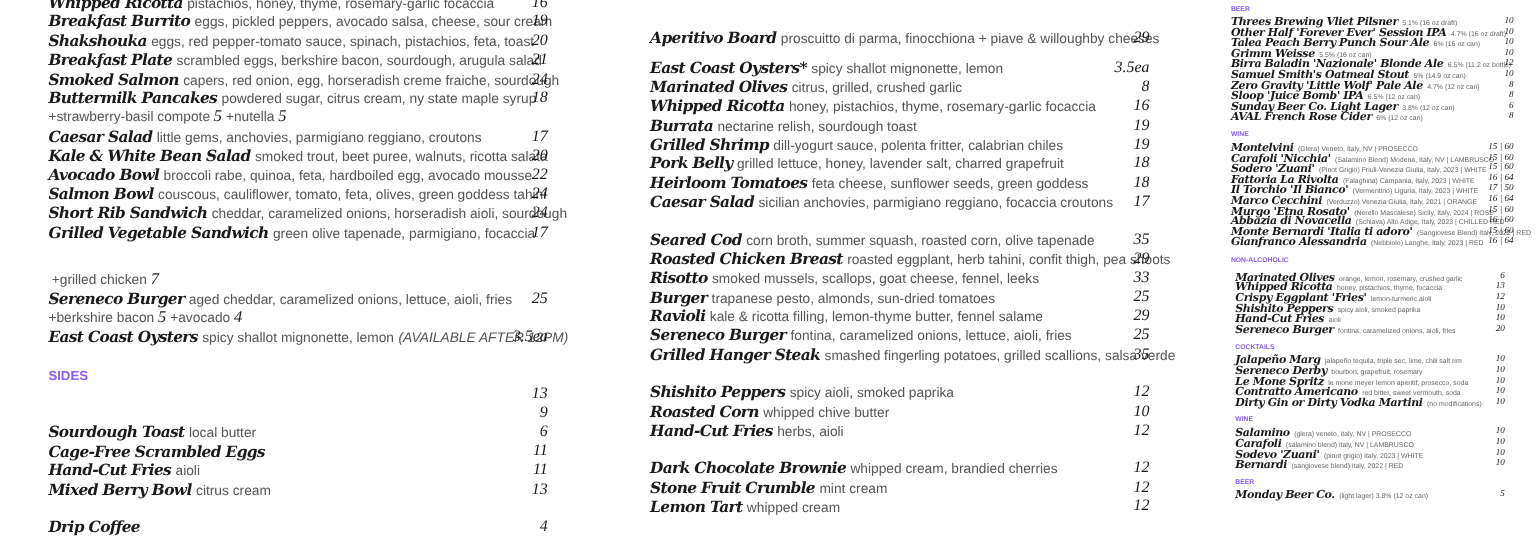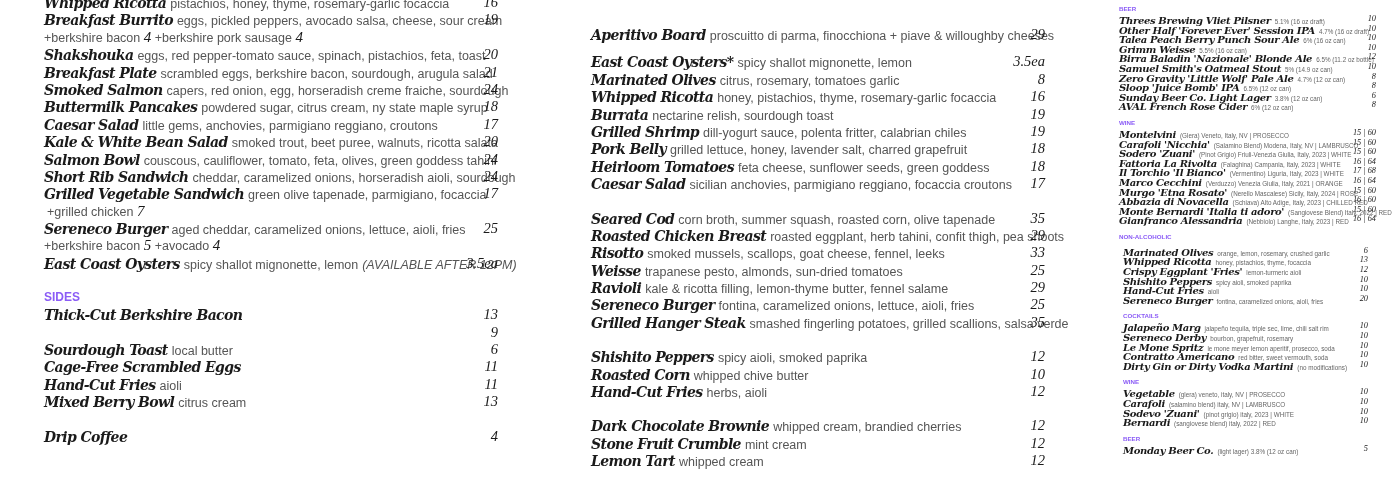--- a/index.html
+++ b/index.html
@@ -33,62 +33,63 @@
   .small .hdr { font-size:6.2px; height:10px; line-height:10px; }
   .small .gapS { height:8px; }
   .small .indent { padding-left:4px; }
 </style>
 </head>
 <body>
 
 <div class="col col1 big" style="top:-6px;">
   <div class="row"><span class="name">Whipped Ricotta</span> <span class="desc">pistachios, honey, thyme, rosemary-garlic focaccia</span><span class="price">16</span></div>
   <div class="row"><span class="name">Breakfast Burrito</span> <span class="desc">eggs, pickled peppers, avocado salsa, cheese, sour cream</span><span class="price">19</span></div>
-  <div class="addon"><span>+berkshire bacon</span> <span class="ap">4</span> <span>+berkshire pork sausage</span> <span class="ap">4</span></div>
   <div class="row"><span class="name">Shakshouka</span> <span class="desc">eggs, red pepper-tomato sauce, spinach, pistachios, feta, toast</span><span class="price">20</span></div>
   <div class="row"><span class="name">Breakfast Plate</span> <span class="desc">scrambled eggs, berkshire bacon, sourdough, arugula salad</span><span class="price">21</span></div>
   <div class="row"><span class="name">Smoked Salmon</span> <span class="desc">capers, red onion, egg, horseradish creme fraiche, sourdough</span><span class="price">24</span></div>
   <div class="row"><span class="name">Buttermilk Pancakes</span> <span class="desc">powdered sugar, citrus cream, ny state maple syrup</span><span class="price">18</span></div>
+  <div class="addon"><span>+strawberry-basil compote</span> <span class="ap">5</span> <span>+nutella</span> <span class="ap">5</span></div>
   <div class="row"><span class="name">Caesar Salad</span> <span class="desc">little gems, anchovies, parmigiano reggiano, croutons</span><span class="price">17</span></div>
   <div class="row"><span class="name">Kale &amp; White Bean Salad</span> <span class="desc">smoked trout, beet puree, walnuts, ricotta salata</span><span class="price">20</span></div>
+  <div class="row"><span class="name">Avocado Bowl</span> <span class="desc">broccoli rabe, quinoa, feta, hardboiled egg, avocado mousse</span><span class="price">22</span></div>
   <div class="row"><span class="name">Salmon Bowl</span> <span class="desc">couscous, cauliflower, tomato, feta, olives, green goddess tahini</span><span class="price">24</span></div>
   <div class="row"><span class="name">Short Rib Sandwich</span> <span class="desc">cheddar, caramelized onions, horseradish aioli, sourdough</span><span class="price">24</span></div>
   <div class="row"><span class="name">Grilled Vegetable Sandwich</span> <span class="desc">green olive tapenade, parmigiano, focaccia</span><span class="price">17</span></div>
-  <div class="addon" style="padding-left:3px;"><span>+grilled chicken</span> <span class="ap">7</span></div>
+  <div class="addon" style="padding-left:3px;margin-top:26px;"><span>+grilled chicken</span> <span class="ap">7</span></div>
   <div class="row"><span class="name">Sereneco Burger</span> <span class="desc">aged cheddar, caramelized onions, lettuce, aioli, fries</span><span class="price">25</span></div>
   <div class="addon"><span>+berkshire bacon</span> <span class="ap">5</span> <span>+avocado</span> <span class="ap">4</span></div>
   <div class="row"><span class="name">East Coast Oysters</span> <span class="desc">spicy shallot mignonette, lemon</span> <span class="desc" style="font-style:italic;">(AVAILABLE AFTER 12PM)</span><span class="price">3.5ea</span></div>
   <div class="gap"></div>
   <div class="hdr">SIDES</div>
-  <div class="row"><span class="name">Thick-Cut Berkshire Bacon</span><span class="price">13</span></div>
+  <div class="row"><span class="price">13</span></div>
   <div class="row"><span class="price">9</span></div>
   <div class="row"><span class="name">Sourdough Toast</span> <span class="desc">local butter</span><span class="price">6</span></div>
   <div class="row"><span class="name">Cage-Free Scrambled Eggs</span><span class="price">11</span></div>
   <div class="row"><span class="name">Hand-Cut Fries</span> <span class="desc">aioli</span><span class="price">11</span></div>
   <div class="row"><span class="name">Mixed Berry Bowl</span> <span class="desc">citrus cream</span><span class="price">13</span></div>
   <div class="gap"></div>
   <div class="row"><span class="name">Drip Coffee</span><span class="price">4</span></div>
 </div>
 
 <div class="col col2 big" style="top:26px;">
   <div class="row"><span class="name">Aperitivo Board</span> <span class="desc">proscuitto di parma, finocchiona + piave &amp; willoughby cheeses</span><span class="price">29</span></div>
   <div class="gap" style="height:10px;"></div>
   <div class="row"><span class="name">East Coast Oysters*</span> <span class="desc">spicy shallot mignonette, lemon</span><span class="price">3.5ea</span></div>
-  <div class="row"><span class="name">Marinated Olives</span> <span class="desc">citrus, rosemary, tomatoes garlic</span><span class="price">8</span></div>
+  <div class="row"><span class="name">Marinated Olives</span> <span class="desc">citrus, grilled, crushed garlic</span><span class="price">8</span></div>
   <div class="row"><span class="name">Whipped Ricotta</span> <span class="desc">honey, pistachios, thyme, rosemary-garlic focaccia</span><span class="price">16</span></div>
   <div class="row"><span class="name">Burrata</span> <span class="desc">nectarine relish, sourdough toast</span><span class="price">19</span></div>
   <div class="row"><span class="name">Grilled Shrimp</span> <span class="desc">dill-yogurt sauce, polenta fritter, calabrian chiles</span><span class="price">19</span></div>
   <div class="row"><span class="name">Pork Belly</span> <span class="desc">grilled lettuce, honey, lavender salt, charred grapefruit</span><span class="price">18</span></div>
   <div class="row"><span class="name">Heirloom Tomatoes</span> <span class="desc">feta cheese, sunflower seeds, green goddess</span><span class="price">18</span></div>
   <div class="row"><span class="name">Caesar Salad</span> <span class="desc">sicilian anchovies, parmigiano reggiano, focaccia croutons</span><span class="price">17</span></div>
   <div class="gap" style="height:17px;"></div>
   <div class="row"><span class="name">Seared Cod</span> <span class="desc">corn broth, summer squash, roasted corn, olive tapenade</span><span class="price">35</span></div>
   <div class="row"><span class="name">Roasted Chicken Breast</span> <span class="desc">roasted eggplant, herb tahini, confit thigh, pea shoots</span><span class="price">29</span></div>
   <div class="row"><span class="name">Risotto</span> <span class="desc">smoked mussels, scallops, goat cheese, fennel, leeks</span><span class="price">33</span></div>
-  <div class="row"><span class="name">Weisse</span> <span class="desc">trapanese pesto, almonds, sun-dried tomatoes</span><span class="price">25</span></div>
+  <div class="row"><span class="name">Burger</span> <span class="desc">trapanese pesto, almonds, sun-dried tomatoes</span><span class="price">25</span></div>
   <div class="row"><span class="name">Ravioli</span> <span class="desc">kale &amp; ricotta filling, lemon-thyme butter, fennel salame</span><span class="price">29</span></div>
   <div class="row"><span class="name">Sereneco Burger</span> <span class="desc">fontina, caramelized onions, lettuce, aioli, fries</span><span class="price">25</span></div>
   <div class="row"><span class="name">Grilled Hanger Steak</span> <span class="desc">smashed fingerling potatoes, grilled scallions, salsa verde</span><span class="price">35</span></div>
   <div class="gap" style="height:17px;"></div>
   <div class="row"><span class="name">Shishito Peppers</span> <span class="desc">spicy aioli, smoked paprika</span><span class="price">12</span></div>
   <div class="row"><span class="name">Roasted Corn</span> <span class="desc">whipped chive butter</span><span class="price">10</span></div>
   <div class="row"><span class="name">Hand-Cut Fries</span> <span class="desc">herbs, aioli</span><span class="price">12</span></div>
   <div class="gap" style="height:17px;"></div>
   <div class="row"><span class="name">Dark Chocolate Brownie</span> <span class="desc">whipped cream, brandied cherries</span><span class="price">12</span></div>
   <div class="row"><span class="name">Stone Fruit Crumble</span> <span class="desc">mint cream</span><span class="price">12</span></div>
@@ -106,21 +107,21 @@
   <div class="row"><span class="name">Zero Gravity 'Little Wolf' Pale Ale</span> <span class="desc">4.7% (12 oz can)</span><span class="price">8</span></div>
   <div class="row"><span class="name">Sloop 'Juice Bomb' IPA</span> <span class="desc">6.5% (12 oz can)</span><span class="price">8</span></div>
   <div class="row"><span class="name">Sunday Beer Co. Light Lager</span> <span class="desc">3.8% (12 oz can)</span><span class="price">6</span></div>
   <div class="row"><span class="name">AVAL French Rose Cider</span> <span class="desc">6% (12 oz can)</span><span class="price">8</span></div>
   <div class="gapS"></div>
   <div class="hdr">WINE</div>
   <div class="row"><span class="name">Montelvini</span> <span class="desc">(Glera) Veneto, Italy, NV | PROSECCO</span><span class="price">15 | 60</span></div>
   <div class="row"><span class="name">Carafoli 'Nicchia'</span> <span class="desc">(Salamino Blend) Modena, Italy, NV | LAMBRUSCO</span><span class="price">15 | 60</span></div>
   <div class="row"><span class="name">Sodero 'Zuani'</span> <span class="desc">(Pinot Grigio) Friuli-Venezia Giulia, Italy, 2023 | WHITE</span><span class="price">15 | 60</span></div>
   <div class="row"><span class="name">Fattoria La Rivolta</span> <span class="desc">(Falaghina) Campania, Italy, 2023 | WHITE</span><span class="price">16 | 64</span></div>
-  <div class="row"><span class="name">Il Torchio 'Il Bianco'</span> <span class="desc">(Vermentino) Liguria, Italy, 2023 | WHITE</span><span class="price">17 | 68</span></div>
+  <div class="row"><span class="name">Il Torchio 'Il Bianco'</span> <span class="desc">(Vermentino) Liguria, Italy, 2023 | WHITE</span><span class="price">17 | 50</span></div>
   <div class="row"><span class="name">Marco Cecchini</span> <span class="desc">(Verduzzo) Venezia Giulia, Italy, 2021 | ORANGE</span><span class="price">16 | 64</span></div>
   <div class="row"><span class="name">Murgo 'Etna Rosato'</span> <span class="desc">(Nerello Mascalese) Sicily, Italy, 2024 | ROSE</span><span class="price">15 | 60</span></div>
   <div class="row"><span class="name">Abbazia di Novacella</span> <span class="desc">(Schiava) Alto Adige, Italy, 2023 | CHILLED RED</span><span class="price">16 | 60</span></div>
   <div class="row"><span class="name">Monte Bernardi 'Italia ti adoro'</span> <span class="desc">(Sangiovese Blend) Italy, 2022 | RED</span><span class="price">15 | 60</span></div>
   <div class="row"><span class="name">Gianfranco Alessandria</span> <span class="desc">(Nebbiolo) Langhe, Italy, 2023 | RED</span><span class="price">16 | 64</span></div>
   <div class="gapS"></div>
   <div class="hdr">NON-ALCOHOLIC</div>
   <div style="height:4px;"></div>
   <div class="indent" style="width:245px;position:relative;">
     <div class="row"><span class="name">Marinated Olives</span> <span class="desc">orange, lemon, rosemary, crushed garlic</span><span class="price">6</span></div>
@@ -133,21 +134,21 @@
   <div class="gapS"></div>
   <div class="indent" style="width:245px;position:relative;">
     <div class="hdr">COCKTAILS</div>
     <div class="row"><span class="name">Jalapeño Marg</span> <span class="desc">jalapeño tequila, triple sec, lime, chili salt rim</span><span class="price">10</span></div>
     <div class="row"><span class="name">Sereneco Derby</span> <span class="desc">bourbon, grapefruit, rosemary</span><span class="price">10</span></div>
     <div class="row"><span class="name">Le Mone Spritz</span> <span class="desc">le mone meyer lemon aperitif, prosecco, soda</span><span class="price">10</span></div>
     <div class="row"><span class="name">Contratto Americano</span> <span class="desc">red bitter, sweet vermouth, soda</span><span class="price">10</span></div>
     <div class="row"><span class="name">Dirty Gin or Dirty Vodka Martini</span> <span class="desc">(no modifications)</span><span class="price">10</span></div>
     <div class="gapS"></div>
     <div class="hdr">WINE</div>
-    <div class="row"><span class="name">Vegetable</span> <span class="desc">(glera) veneto, italy, NV | PROSECCO</span><span class="price">10</span></div>
+    <div class="row"><span class="name">Salamino</span> <span class="desc">(glera) veneto, italy, NV | PROSECCO</span><span class="price">10</span></div>
     <div class="row"><span class="name">Carafoli</span> <span class="desc">(salamino blend) italy, NV | LAMBRUSCO</span><span class="price">10</span></div>
     <div class="row"><span class="name">Sodevo 'Zuani'</span> <span class="desc">(pinot grigio) italy, 2023 | WHITE</span><span class="price">10</span></div>
     <div class="row"><span class="name">Bernardi</span> <span class="desc">(sangiovese blend) italy, 2022 | RED</span><span class="price">10</span></div>
     <div class="gapS"></div>
     <div class="hdr">BEER</div>
     <div class="row"><span class="name">Monday Beer Co.</span> <span class="desc">(light lager) 3.8% (12 oz can)</span><span class="price">5</span></div>
   </div>
 </div>
 
 </body></html>

